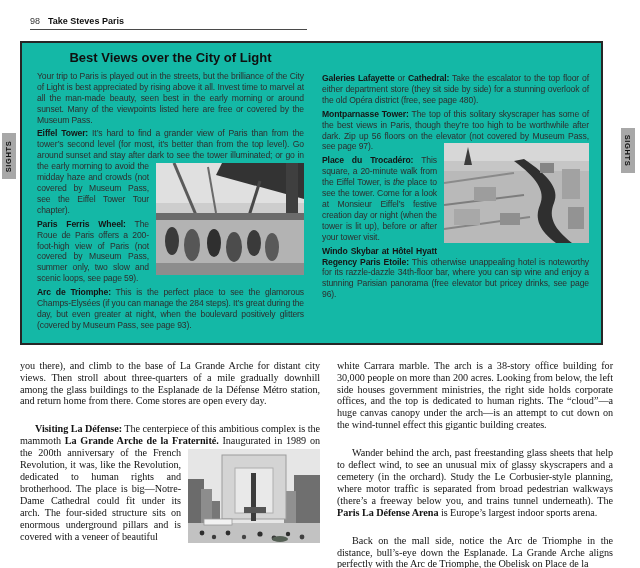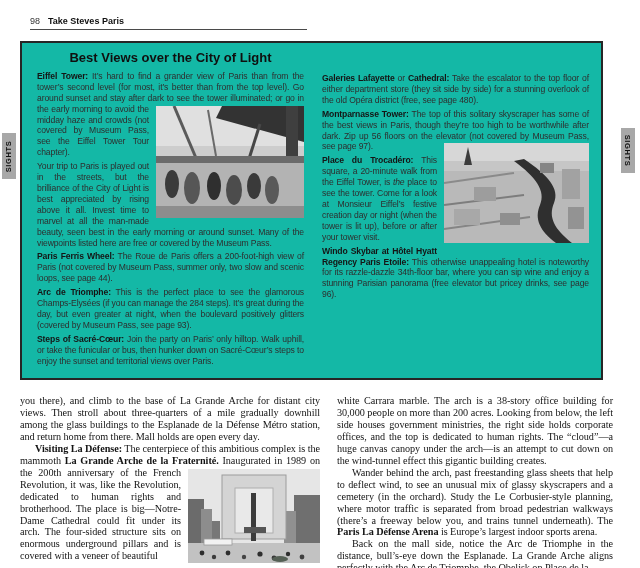--- a/index.html
+++ b/index.html
@@ -33,21 +33,21 @@
   .float-r{float:right;margin:2px 0 3px 7px;display:block;}
   .photo{display:block;background:#cfcfcf;}
   
   .bodycols{margin:15px 0 0 20px;display:flex;gap:17px;
             font-family:"Liberation Serif",serif;font-size:10.2px;line-height:11.9px;
             color:#131313;text-align:justify;letter-spacing:-0.05px;}
   .bcol{}
   .bcol-left{width:300px;}
   .bcol-right{width:276px;}
   .bcol p{margin:0;}
-  .bcol p.indent{text-indent:15px;}
+  .bcol p.indent{text-indent:15px;margin-top:16px;}
 </style>
 </head>
 <body>
 
 <div class="page">
 
   <div class="runheads">
     <div class="rh rh-left">
       <span class="rh-num">98</span>
       <span class="rh-title">Take Steves Paris</span>
@@ -59,20 +59,22 @@
   </div>
   <div class="tab tab-right">
     <span>SIGHTS</span>
   </div>
 
   <div class="viewbox">
     <div class="vb-cols">
 
       <div class="vb-col vb-left">
         <div class="vb-title">Best Views over the City of Light</div>
+        <p><span>Your trip to Paris is played out in the streets, but the brilliance of the City of Light is best appreciated by rising above it all. Invest time to marvel at all the man-made beauty, seen best in the early morning or around sunset. Many of the viewpoints listed here are free or covered by the Museum Pass.</span></p>
+
         <p>
           <b class="lead">Eiffel Tower:</b>
           <span>It’s hard to find a grander view of Paris than from the tower’s second level (for most, it’s better than from the top level). Go around sunset and stay after dark to see the tower illuminated; </span><span class="float-r">
               <svg class="photo" width="148" height="112" viewBox="0 0 148 112">
                 <rect width="148" height="112" fill="#cdcdcd"></rect>
                 <rect width="148" height="40" fill="#e0e0e0"></rect>
                 <polygon points="66,0 148,0 148,36 60,12" fill="#333333"></polygon>
                 <line x1="18" y1="0" x2="40" y2="52" stroke="#5a5a5a" stroke-width="3"></line>
                 <line x1="52" y1="4" x2="60" y2="50" stroke="#6a6a6a" stroke-width="2"></line>
                 <line x1="104" y1="18" x2="92" y2="56" stroke="#474747" stroke-width="3"></line>
@@ -83,36 +85,30 @@
                 <ellipse cx="36" cy="82" rx="8" ry="16" fill="#565656"></ellipse>
                 <ellipse cx="58" cy="80" rx="7" ry="14" fill="#2f2f2f"></ellipse>
                 <ellipse cx="78" cy="84" rx="8" ry="15" fill="#4c4c4c"></ellipse>
                 <ellipse cx="98" cy="80" rx="7" ry="13" fill="#3a3a3a"></ellipse>
                 <ellipse cx="116" cy="84" rx="7" ry="14" fill="#595959"></ellipse>
                 <rect y="100" width="148" height="12" fill="#8d8d8d"></rect>
               </svg>
             </span><span>or go in the early morning to avoid the midday haze and crowds (not covered by Museum Pass, see the Eiffel Tower Tour chapter).</span>
         </p>
 
-        <p><span>Your trip to Paris is played out in the streets, but the brilliance of the City of Light is best appreciated by rising above it all. Invest time to marvel at all the man-made beauty, seen best in the early morning or around sunset. Many of the viewpoints listed here are free or covered by the Museum Pass.</span></p>
-
         <p>
           <b class="lead">Paris Ferris Wheel:</b>
-          <span>The Roue de Paris offers a 200-foot-high view of Paris (not covered by Museum Pass, summer only, two slow and scenic loops, see page 44).</span>
+          <span>The Roue de Paris offers a 200-foot-high view of Paris (not covered by Museum Pass, summer only, two slow and scenic loops, see page 59).</span>
         </p>
 
         <p>
           <b class="lead">Arc de Triomphe:</b>
           <span>This is the perfect place to see the glamorous Champs-Elysées (if you can manage the 284 steps). It’s great during the day, but even greater at night, when the boulevard positively glitters (covered by Museum Pass, see page 93).</span>
         </p>
 
-        <p>
-          <b class="lead">Steps of Sacré-Cœur:</b>
-          <span>Join the party on Paris’ only hilltop. Walk uphill, or take the funicular or bus, then hunker down on Sacré-Cœur’s steps to enjoy the sunset and territorial views over Paris.</span>
-        </p>
       </div>
 
       <div class="vb-col vb-right">
 
         <p>
           <b class="lead">Galeries Lafayette</b><span> or </span><b class="lead">Cathedral:</b>
           <span>Take the escalator to the top floor of either department store (they sit side by side) for a stunning overlook of the old Opéra district (free, see page 480).</span>
         </p>
 
         <p>
@@ -148,21 +144,21 @@
           <span>This otherwise unappealing hotel is noteworthy for its razzle-dazzle 34th-floor bar, where you can sip wine and enjoy a stunning Parisian panorama (free elevator but pricey drinks, see page 96).</span>
         </p>
       </div>
 
     </div>
   </div>
 
   <div class="bodycols">
 
     <div class="bcol bcol-left">
-      <p><span>you there), and climb to the base of La Grande Arche for distant city views. Then stroll about three-quarters of a mile gradually downhill among the glass buildings to the Esplanade de la Défense Métro station, and return home from there. Mall holds are open every day.</span></p>
+      <p><span>you there), and climb to the base of La Grande Arche for distant city views. Then stroll about three-quarters of a mile gradually downhill among the glass buildings to the Esplanade de la Défense Métro station, and return home from there. Come stores are open every day.</span></p>
       <p class="indent">
         <b>Visiting La Défense:</b><span> The centerpiece of this ambitious complex is the mammoth </span><b>La Grande Arche de la Fraternité.</b><span class="float-r">
             <svg class="photo" width="132" height="94" viewBox="0 0 132 94">
               <rect width="132" height="94" fill="#e6e6e6"></rect>
               <rect x="0" y="30" width="16" height="50" fill="#6b6b6b"></rect>
               <rect x="13" y="40" width="11" height="40" fill="#8d8d8d"></rect>
               <rect x="24" y="52" width="8" height="28" fill="#777777"></rect>
               <rect x="106" y="26" width="26" height="54" fill="#6f6f6f"></rect>
               <rect x="96" y="42" width="12" height="38" fill="#909090"></rect>
               <rect x="34" y="6" width="64" height="64" fill="#d4d4d4" stroke="#9c9c9c" stroke-width="1"></rect>

